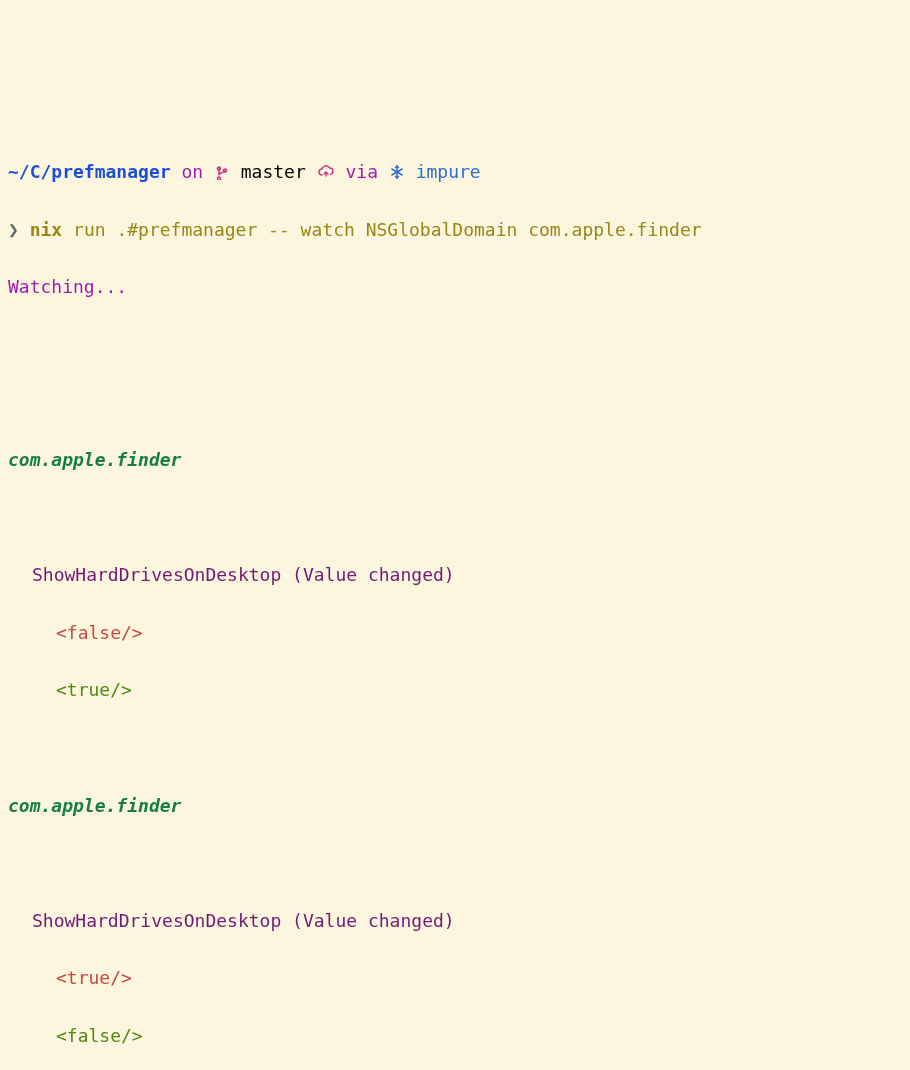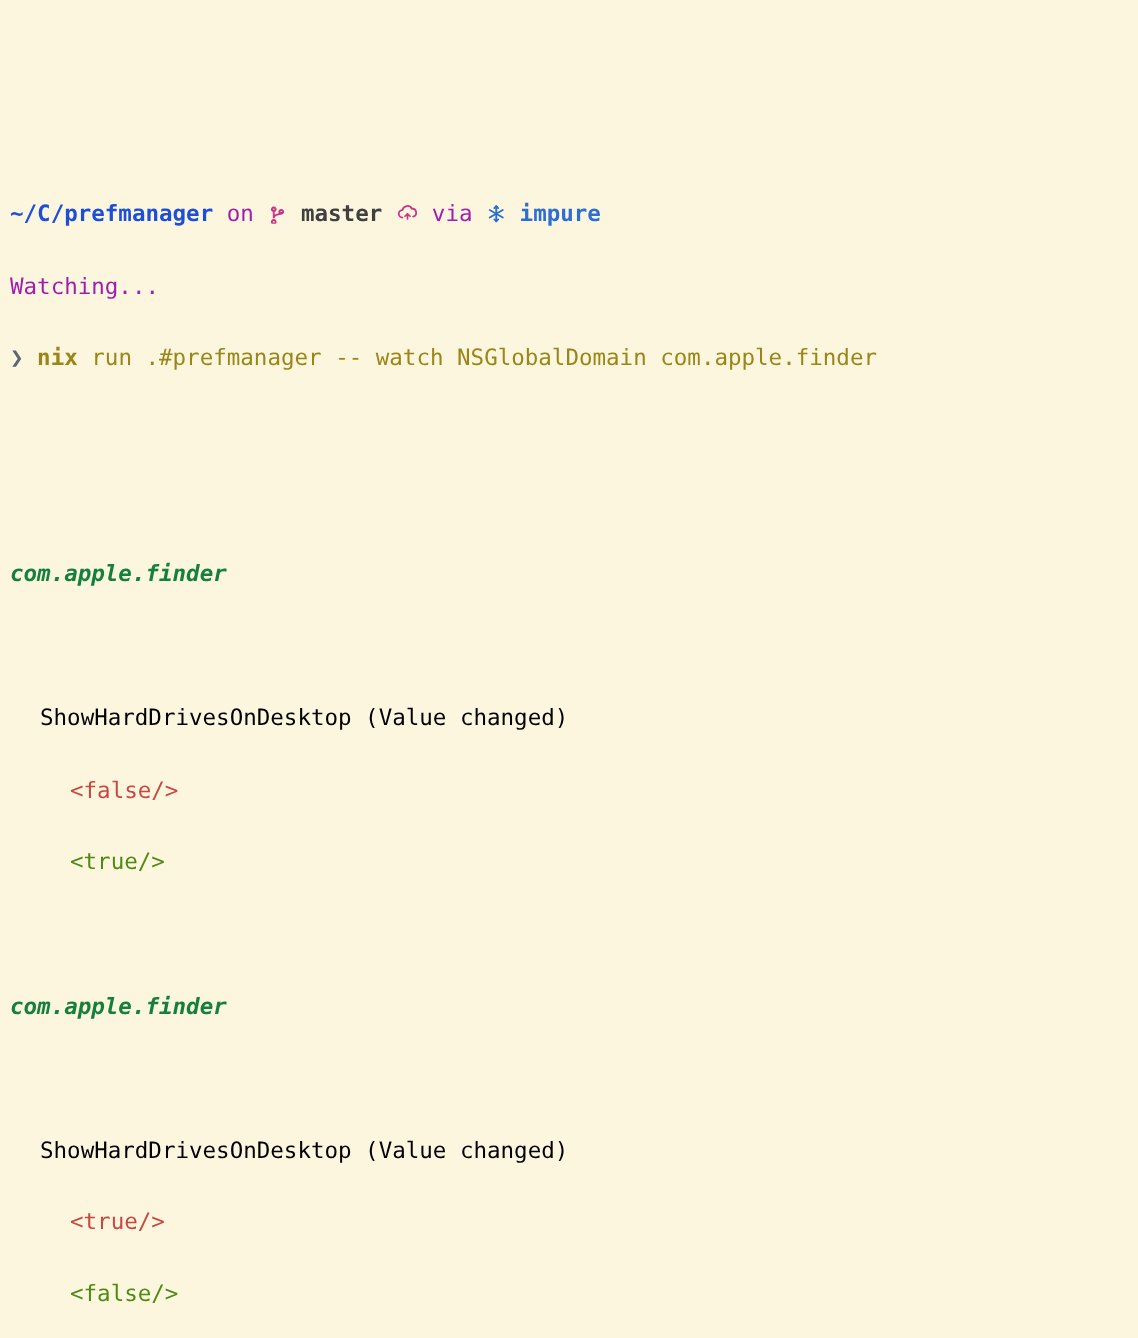--- a/index.html
+++ b/index.html
@@ -13,26 +13,26 @@
       font-size: 18px;
       line-height: 1.6;
       padding: 14px 8px;
       width: 910px;
       height: 1070px;
       color: #555c65;
       white-space: pre;
     }
     .teal { color: #1d4ed8; font-weight: bold; }
     .gray { color: #a21caf; }
-    .magenta { color: #404040; font-weight: bold; }
-    .blue { color: #2d6fd0; font-weight: bold; }
+    .magenta { color: #000000; font-weight: normal; }
+    .blue { color: #2d6fd0; font-weight: normal; }
     .yellow { color: #9a8617; }
     .yellow-bold { color: #9a8617; font-weight: bold; }
     .bold-italic { font-weight: bold; font-style: italic; color: #15803d; }
-    .olive { color: #000000; }
+    .olive { color: #701a75; }
     .red { color: #c94741; }
     .green { color: #4e8b12; }
     .icon-branch { color: #c93589; }
     .icon-cloud { color: #c93589; }
     .icon-gear { color: #2d6fd0; }
     .prompt-arrow { color: #5e6670; font-weight: bold; }
     .line { display: block; }
     .indent-1 { padding-left: 24px; }
     .indent-2 { padding-left: 48px; }
     .blank { height: 28.8px; }
@@ -49,22 +49,22 @@
         </svg></span><span> </span><span class="magenta">master</span><span> </span><span class="icon-cloud"><svg width="18" height="16" viewBox="0 0 18 16" fill="none">
           <path d="M5 11 a3 3 0 0 1 0-6 a4 4 0 0 1 7.5-1 a3.2 3.2 0 0 1 1 6.3 M9 12 v-4 M7 10 l2-2 l2 2" stroke="#c93589" stroke-width="1.4" fill="none" stroke-linecap="round" stroke-linejoin="round"></path>
         </svg></span><span class="gray"> via </span><span class="icon-gear"><svg width="16" height="16" viewBox="0 0 16 16">
           <g stroke="#2d6fd0" stroke-width="1.5" stroke-linecap="round">
             <line x1="8" y1="2" x2="8" y2="14"></line>
             <line x1="2.8" y1="5" x2="13.2" y2="11"></line>
             <line x1="2.8" y1="11" x2="13.2" y2="5"></line>
             <path d="M8 2 l-1.5 1.5 M8 2 l1.5 1.5 M8 14 l-1.5-1.5 M8 14 l1.5-1.5"></path>
           </g>
         </svg></span><span> </span><span class="blue">impure</span></span>
+<span class="line"><span class="prompt-arrow">❯</span><span> </span><span class="yellow-bold">nix</span><span class="yellow"> run .#prefmanager -- watch NSGlobalDomain com.apple.finder</span></span>
 <span class="line gray">Watching...</span>
-<span class="line"><span class="prompt-arrow">❯</span><span> </span><span class="yellow-bold">nix</span><span class="yellow"> run .#prefmanager -- watch NSGlobalDomain com.apple.finder</span></span>
 <div class="blank"></div>
 <div class="blank"></div>
 <span class="line bold-italic">com.apple.finder</span>
 <div class="blank"></div>
 <span class="line indent-1 olive">ShowHardDrivesOnDesktop (Value changed)</span>
 <span class="line indent-2 red">&lt;false/&gt;</span>
 <span class="line indent-2 green">&lt;true/&gt;</span>
 <div class="blank"></div>
 <span class="line bold-italic">com.apple.finder</span>
 <div class="blank"></div>

